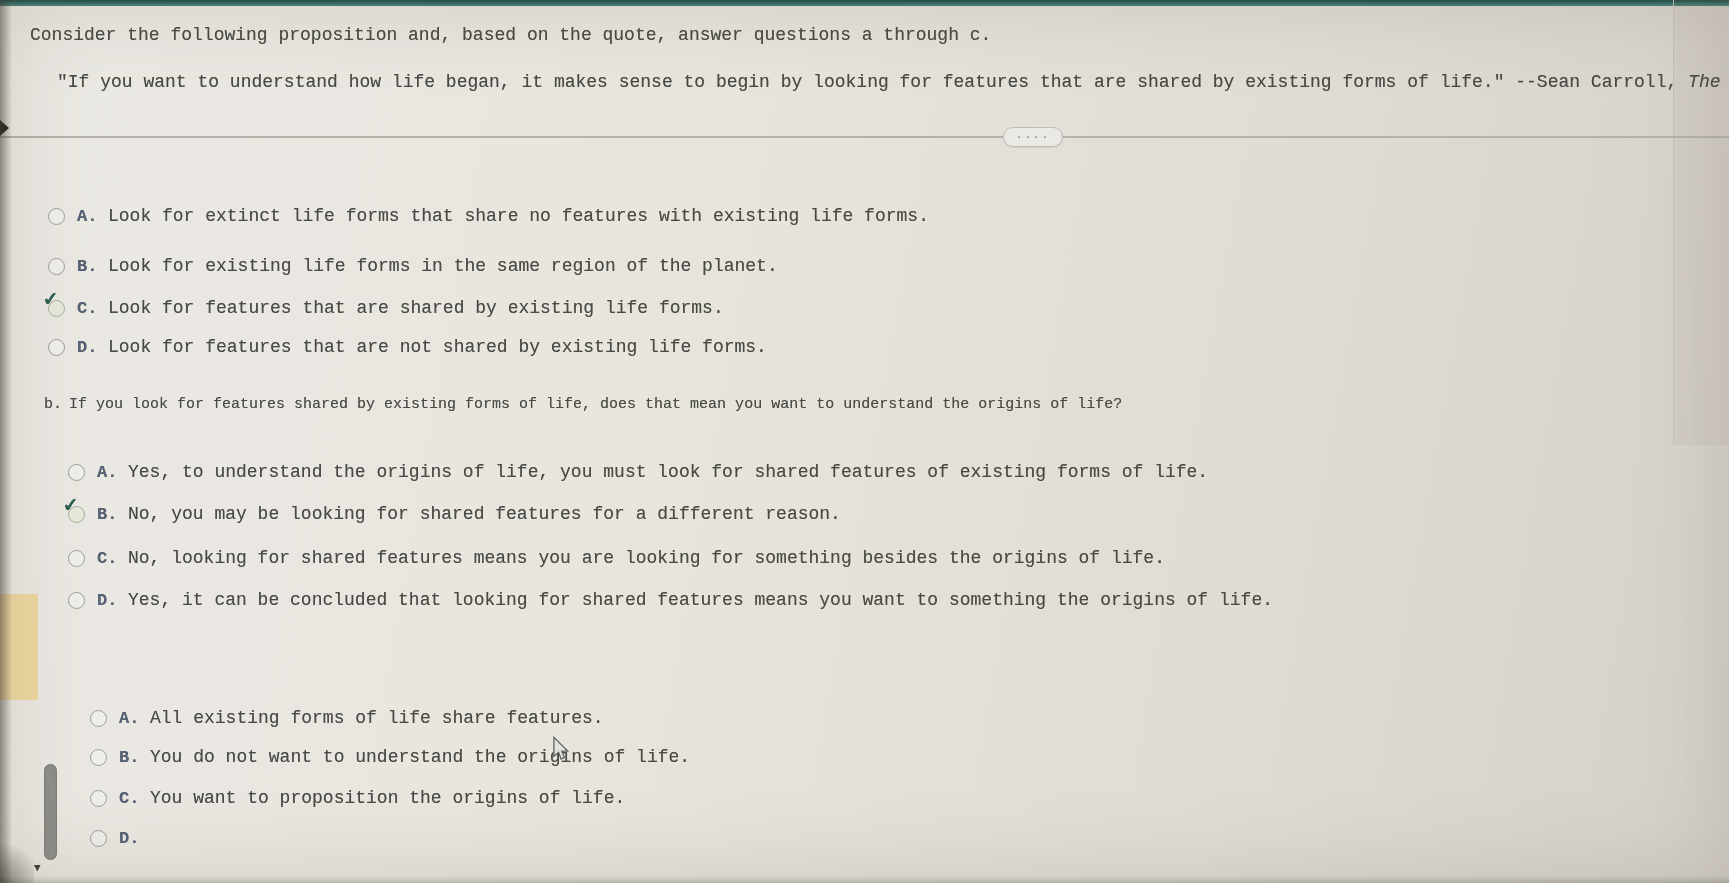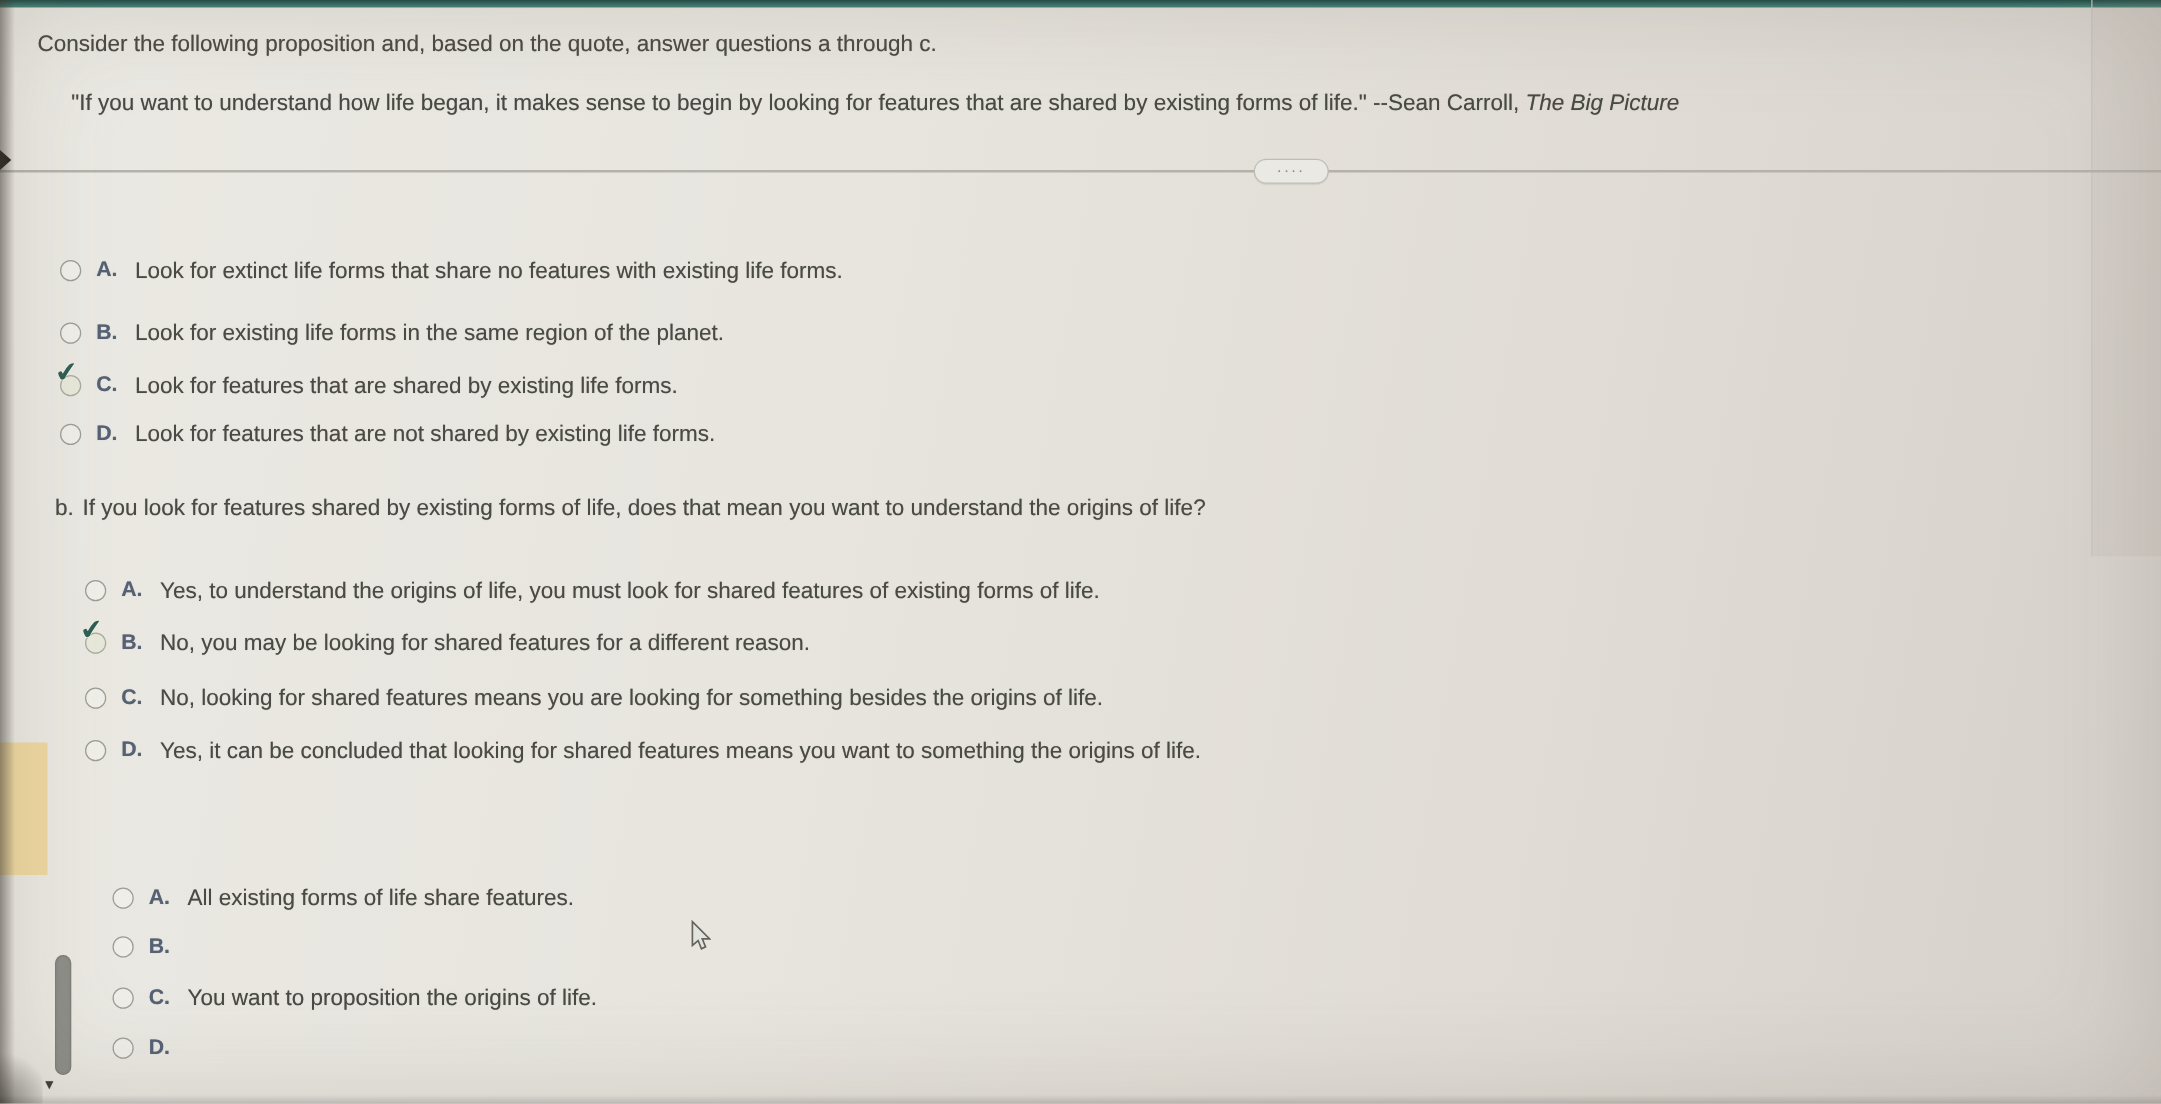--- a/index.html
+++ b/index.html
@@ -1,19 +1,19 @@
 <!DOCTYPE html>
 <html><head>
 <meta charset="utf-8">
 <style>
   html,body{margin:0;padding:0;background:#c8c5bf;}
   .canvas{
     position:relative;width:1729px;height:883px;overflow:hidden;
     background:linear-gradient(100deg,#ebe9e3 0%,#e7e5de 38%,#e0dcd5 72%,#d5d0ca 100%);
-    font-family:Liberation Sans, sans-serif;color:#4a4a44;
+    font-family:Liberation Mono, monospace;color:#4a4a44;
     text-shadow:0 0 .6px rgba(74,74,68,.5);
   }
   .canvas::after{content:"";position:absolute;inset:0;box-shadow:inset 0 0 90px rgba(110,100,85,.22);pointer-events:none;}
   .topbar{position:absolute;top:0;left:0;width:100%;height:6px;background:linear-gradient(#1d4a44,#47877d);}
   .left-edge{position:absolute;left:0;top:0;width:12px;height:100%;background:linear-gradient(90deg,rgba(55,50,42,.5),rgba(55,50,42,0));pointer-events:none;}
   .corner-dark{position:absolute;left:0;bottom:0;width:34px;height:46px;background:radial-gradient(circle at bottom left,rgba(40,40,35,.55),rgba(40,40,35,0) 72%);pointer-events:none;}
   .bottom-strip{position:absolute;left:0;right:0;bottom:0;height:7px;background:linear-gradient(rgba(0,0,0,0),rgba(0,0,0,.16));pointer-events:none;}
   .right-panel-edge{position:absolute;left:1673px;top:0;width:1px;height:445px;background:#c5c1bb;}
   .right-dim{position:absolute;left:1674px;top:0;right:0;height:445px;background:rgba(140,120,110,.07);pointer-events:none;}
 
@@ -21,21 +21,21 @@
   .quote{position:absolute;left:57px;top:72px;font-size:18px;white-space:nowrap;}
   .quote .src{font-style:italic;margin-top:16px;}
   .marker-left{position:absolute;left:0;top:120px;width:0;height:0;
     border-top:8px solid transparent;border-bottom:8px solid transparent;border-left:9px solid #23231f;}
 
   .divider{position:absolute;left:0;top:136px;width:100%;height:2px;background:#b4b2ab;}
   .pill{position:absolute;left:1003px;top:127px;width:58px;height:18px;border-radius:10px;
     background:#ebe9e3;border:1px solid #bfbdb7;display:flex;align-items:center;justify-content:center;
     color:#8d8b86;font-size:11px;letter-spacing:2px;line-height:1;cursor:pointer;box-shadow:0 1px 1px rgba(0,0,0,.08);}
 
-  .q-text{position:absolute;font-size:18px;white-space:nowrap;}
+  .q-text{position:absolute;font-size:15px;white-space:nowrap;}
   .q-text .q-label{margin-right:7px;}
 
   .opt-row{position:absolute;display:flex;align-items:center;height:28px;font-size:18px;white-space:nowrap;}
   .radio{position:relative;width:17px;height:17px;border:1.7px solid #9d9d97;border-radius:50%;
     background:rgba(255,255,255,.25);flex:none;box-sizing:border-box;}
   .letter{margin-left:12px;width:27px;font-weight:700;color:#556175;flex:none;font-size:17px;}
   .opt-text{margin-left:4px;color:#4a4a44;}
   .check-icon{display:none;position:absolute;left:-4px;top:-9px;font-size:22px;color:#2e5e52;
     transform:rotate(-6deg);text-shadow:0 1px 0 rgba(255,255,255,.45);}
   .opt-row.checked .check-icon{display:block;}
@@ -121,20 +121,21 @@
   <div class="opt-row" style="left:90px;top:704px;">
     <span class="radio"></span>
 
     <span class="letter">A.</span>
     <span class="opt-text">All existing forms of life share features.</span>
   </div>
   <div class="opt-row" style="left:90px;top:743px;">
     <span class="radio"></span>
 
     <span class="letter">B.</span>
+    <span class="opt-text">You do not want to understand the origins of life.</span>
   </div>
   <div class="opt-row" style="left:90px;top:784px;">
     <span class="radio"></span>
 
     <span class="letter">C.</span>
     <span class="opt-text">You want to proposition the origins of life.</span>
   </div>
   <div class="opt-row" style="left:90px;top:824px;">
     <span class="radio"></span>
 

